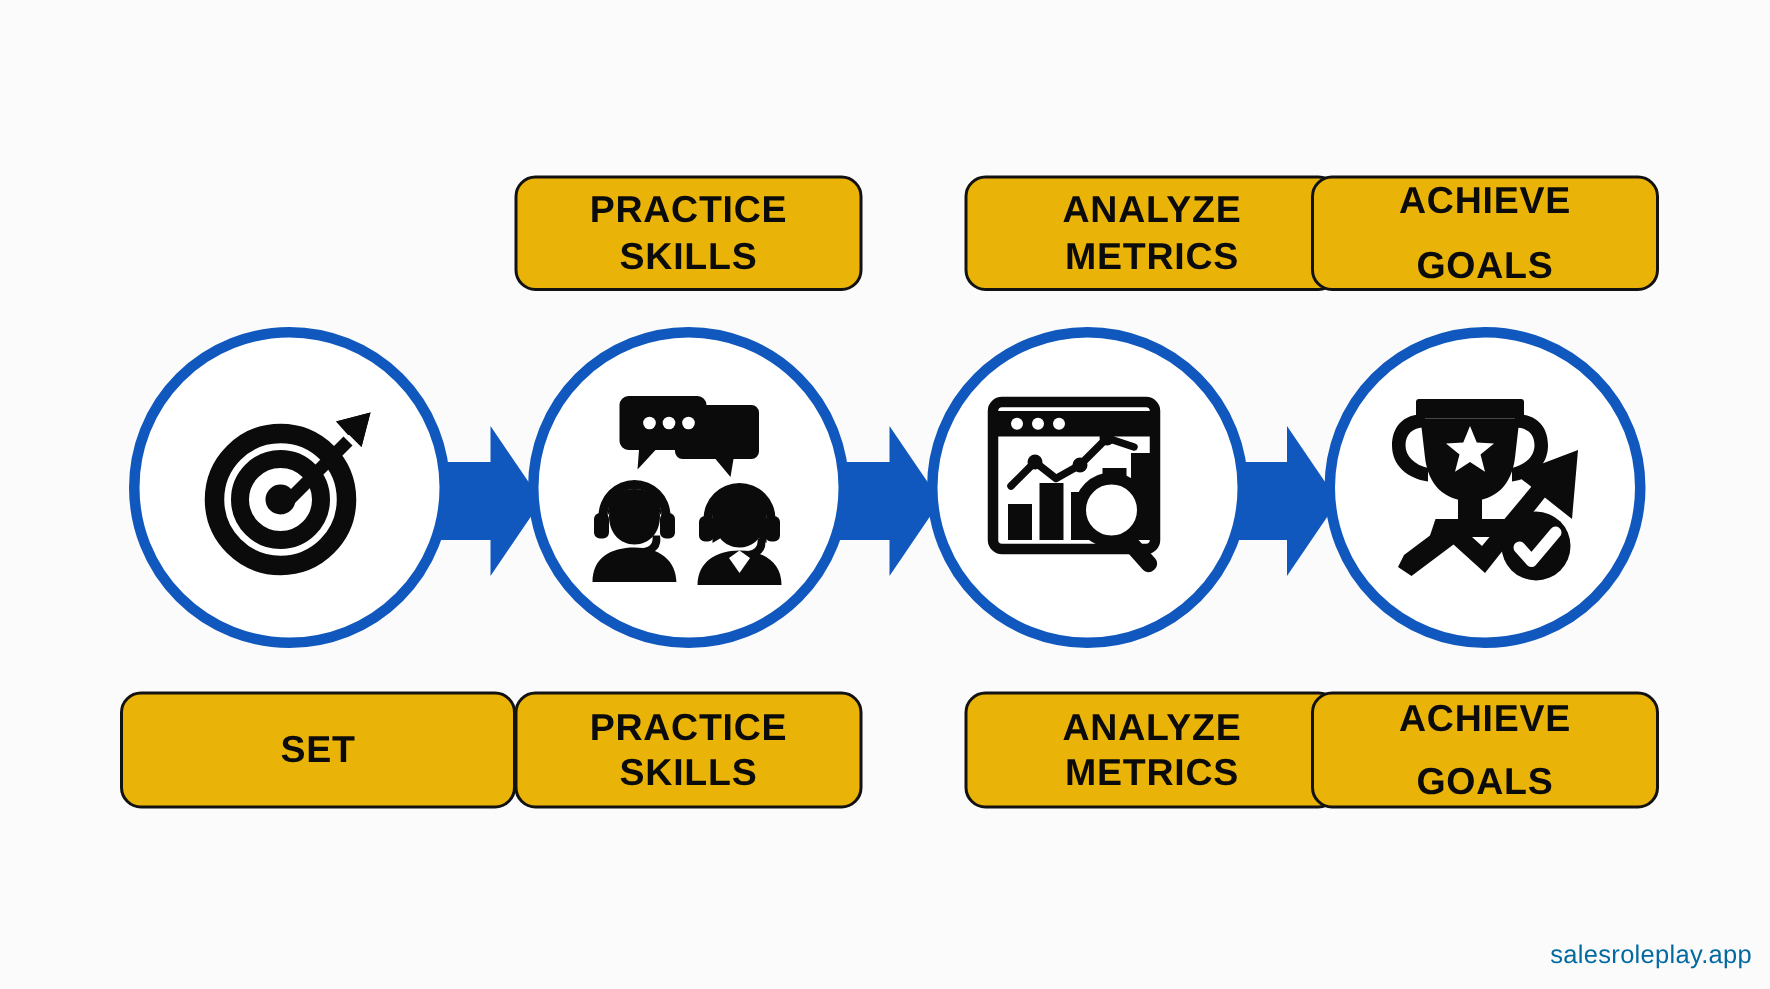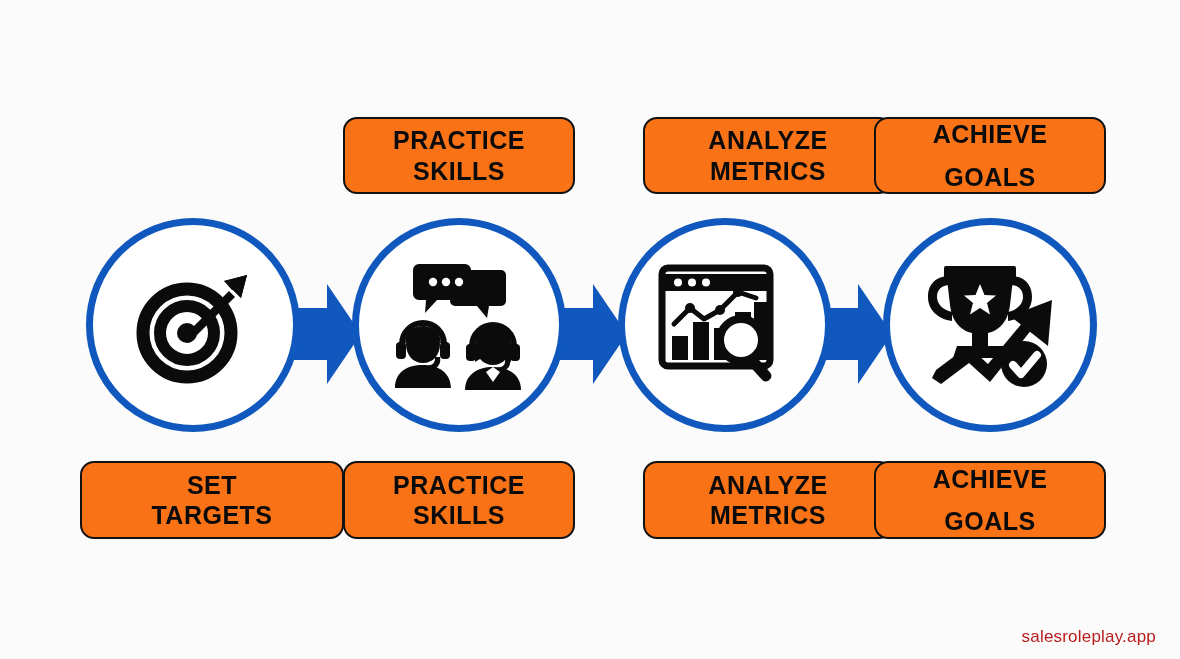--- a/index.html
+++ b/index.html
@@ -17,21 +17,21 @@
     position: relative;
     width: 1180px;
     height: 659px;
     background: #fbfbfb;
   }
 
   
   .label-box {
     position: absolute;
     box-sizing: border-box;
-    background: #f97316;
+    background: #eab308;
     border: 2.5px solid #121212;
     border-radius: 14px;
     display: flex;
     flex-direction: column;
     align-items: center;
     justify-content: center;
     text-align: left;
     color: #0b0b0b;
     font-weight: bold;
     font-size: 25px;
@@ -80,24 +80,24 @@
     z-index: 2;
   }
   .conn-1 { left: 289px; }
   .conn-2 { left: 555px; }
   .conn-3 { left: 820px; }
   .connector svg { display: block; }
 
   
   .watermark {
     position: absolute;
-    right: 24px;
+    right: 12px;
     bottom: 12px;
     font-size: 17px;
-    color: #b91c1c;
+    color: #0369a1;
     font-family: "Liberation Sans", sans-serif;
     letter-spacing: 0.2px;
   }
 </style>
 </head>
 <body>
 
 <div id="infographic">
 
   <div class="label-box top-box col-2">
@@ -238,21 +238,20 @@
       <path d="M8 118 L12 110 L44 86 L64 104 L104 56 L112 64 L66 122 L45 103 L17 124 Z" fill="#0b0b0b"></path>
       <polygon points="128,40 124,86 86,56" fill="#0b0b0b"></polygon>
 
       <circle cx="100" cy="104" r="23" fill="#0b0b0b"></circle>
       <polyline points="89,105 97,114 113,95" fill="none" stroke="#ffffff" stroke-width="8" stroke-linecap="round" stroke-linejoin="round"></polyline>
     </svg>
   </div>
 
   <div class="label-box bottom-box col-1">
     <span class="ln">SET</span>
-    <span class="ln">TARGETS</span>
   </div>
 
   <div class="label-box bottom-box col-2">
     <span class="ln">PRACTICE</span>
     <span class="ln">SKILLS</span>
   </div>
 
   <div class="label-box bottom-box col-3">
     <span class="ln">ANALYZE</span>
     <span class="ln">METRICS</span>

